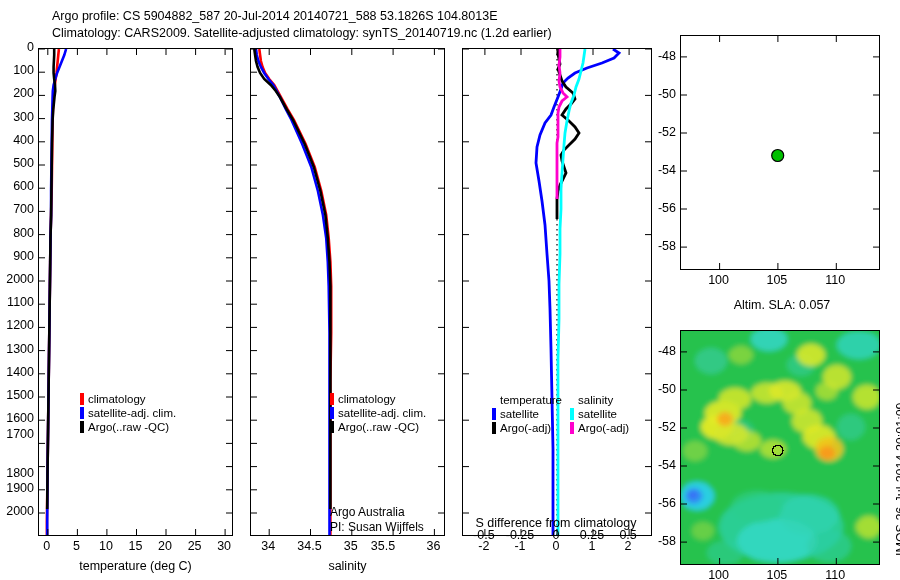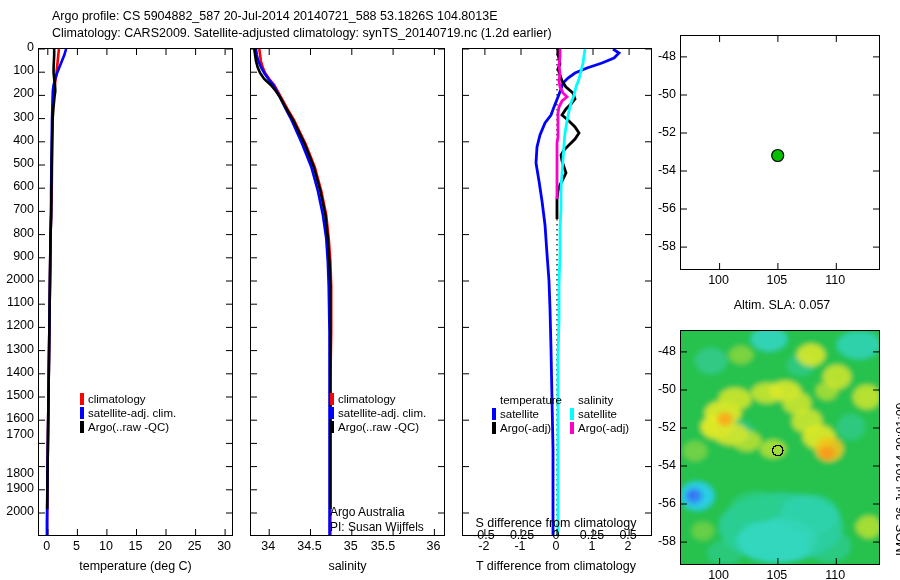--- a/index.html
+++ b/index.html
@@ -295,21 +295,20 @@
     <div class="tick" style="position:absolute;left:130px;transform:translateX(-50%);">0.25</div>
     <div class="tick" style="position:absolute;left:166.1px;transform:translateX(-50%);">0.5</div>
   </div>
   <div class="abs" style="left:462px;top:539px;width:190px;">
     <div class="tick" style="position:absolute;left:21.9px;transform:translateX(-50%);">-2</div>
     <div class="tick" style="position:absolute;left:58px;transform:translateX(-50%);">-1</div>
     <div class="tick" style="position:absolute;left:94px;transform:translateX(-50%);">0</div>
     <div class="tick" style="position:absolute;left:130px;transform:translateX(-50%);">1</div>
     <div class="tick" style="position:absolute;left:166.1px;transform:translateX(-50%);">2</div>
   </div>
-  <div class="abs axlabel" style="left:556px;top:559px;transform:translateX(-50%);">T difference from climatology</div>
 
   <div class="abs" style="left:492px;top:393px;">
     <div class="legend-row" style="padding-left:8px;">
       <span>temperature</span>
     </div>
     <div class="legend-row">
       <span class="swatch" style="background:#0000ff"></span>
       <span>satellite</span>
     </div>
     <div class="legend-row">

